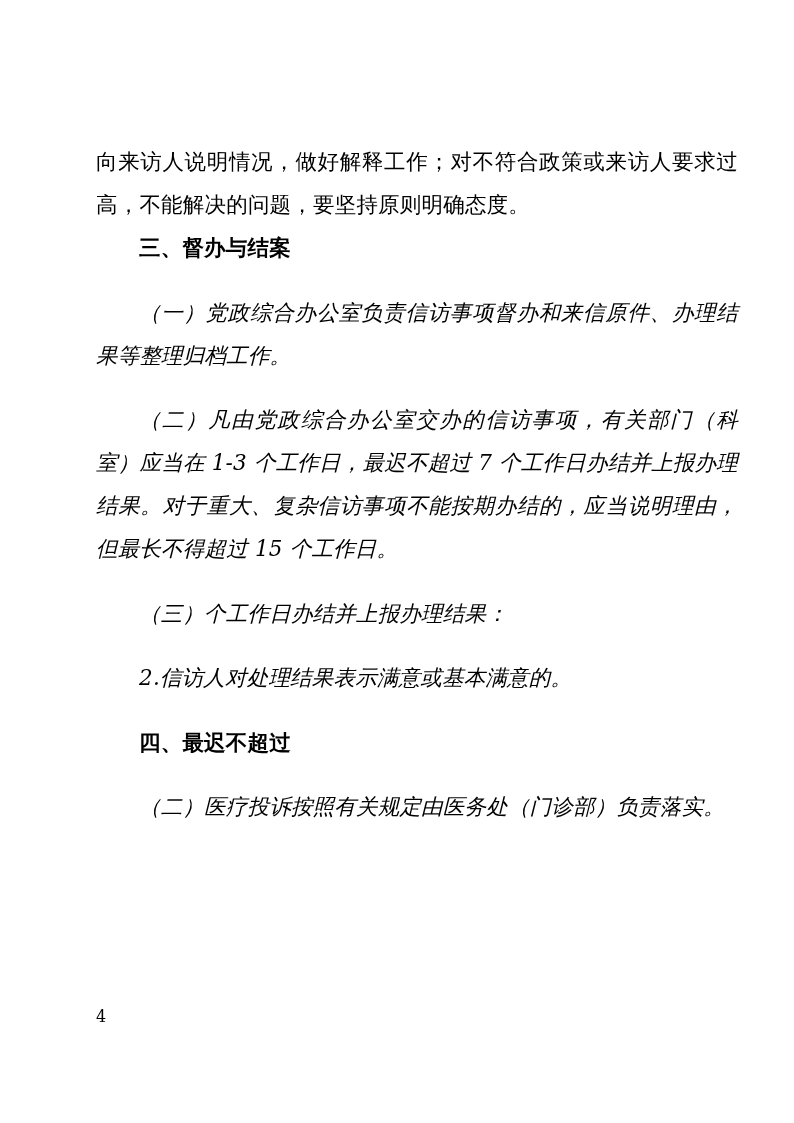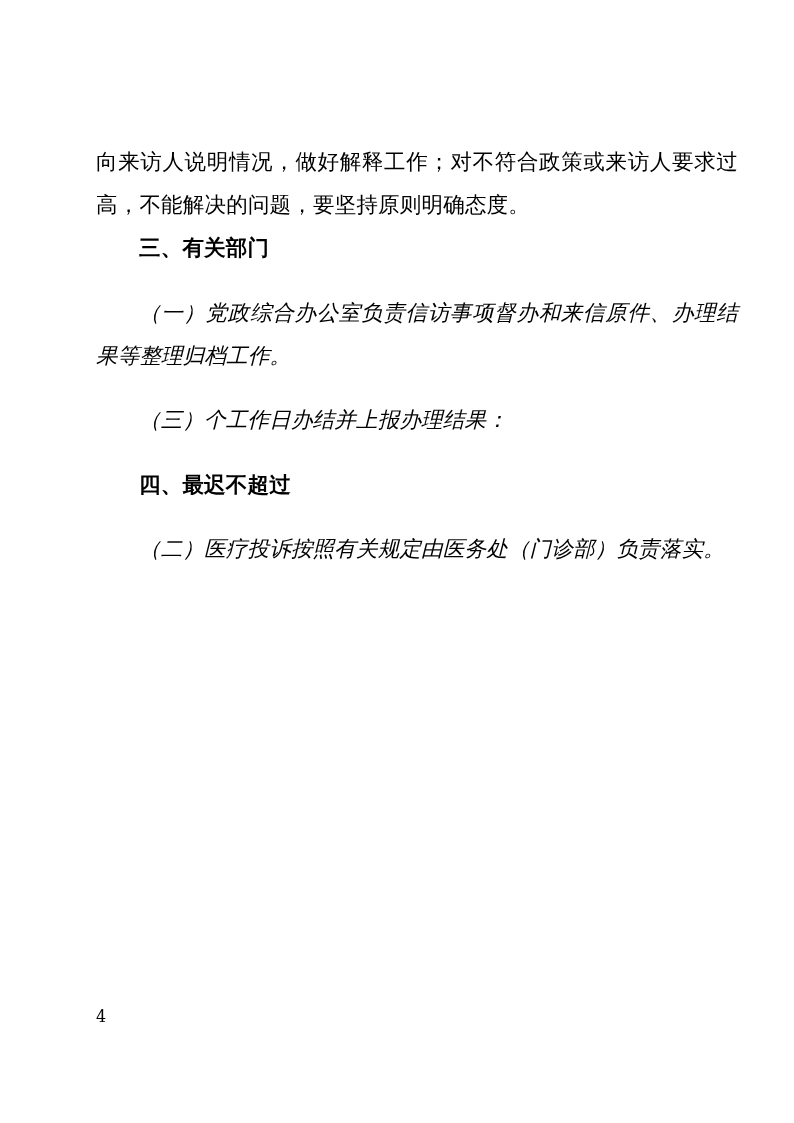--- a/index.html
+++ b/index.html
@@ -53,21 +53,23 @@
     color: #000000;
     line-height: 20px;
   }
 </style>
 </head>
 <body>
 
 <div class="page">
   <div class="doc-body">
     <p class="para">向来访人说明情况，做好解释工作；对不符合政策或来访人要求过高，不能解决的问题，要坚持原则明确态度。</p>
-    <p class="heading">三、有关部门</p>
+    <p class="heading">三、督办与结案</p>
     <p class="indent2">（一）党政综合办公室负责信访事项督办和来信原件、办理结果等整理归档工作。</p>
+    <p class="indent2">（二）凡由党政综合办公室交办的信访事项，有关部门（科室）应当在 1-3 个工作日，最迟不超过 7 个工作日办结并上报办理结果。对于重大、复杂信访事项不能按期办结的，应当说明理由，但最长不得超过 15 个工作日。</p>
     <p class="indent2">（三）个工作日办结并上报办理结果：</p>
+    <p class="indent2">2.信访人对处理结果表示满意或基本满意的。</p>
     <p class="heading">四、最迟不超过</p>
     <p class="indent2">（二）医疗投诉按照有关规定由医务处（门诊部）负责落实。</p>
 
   </div>
   <div class="page-number">4</div>
 </div>
 
 </body></html>

